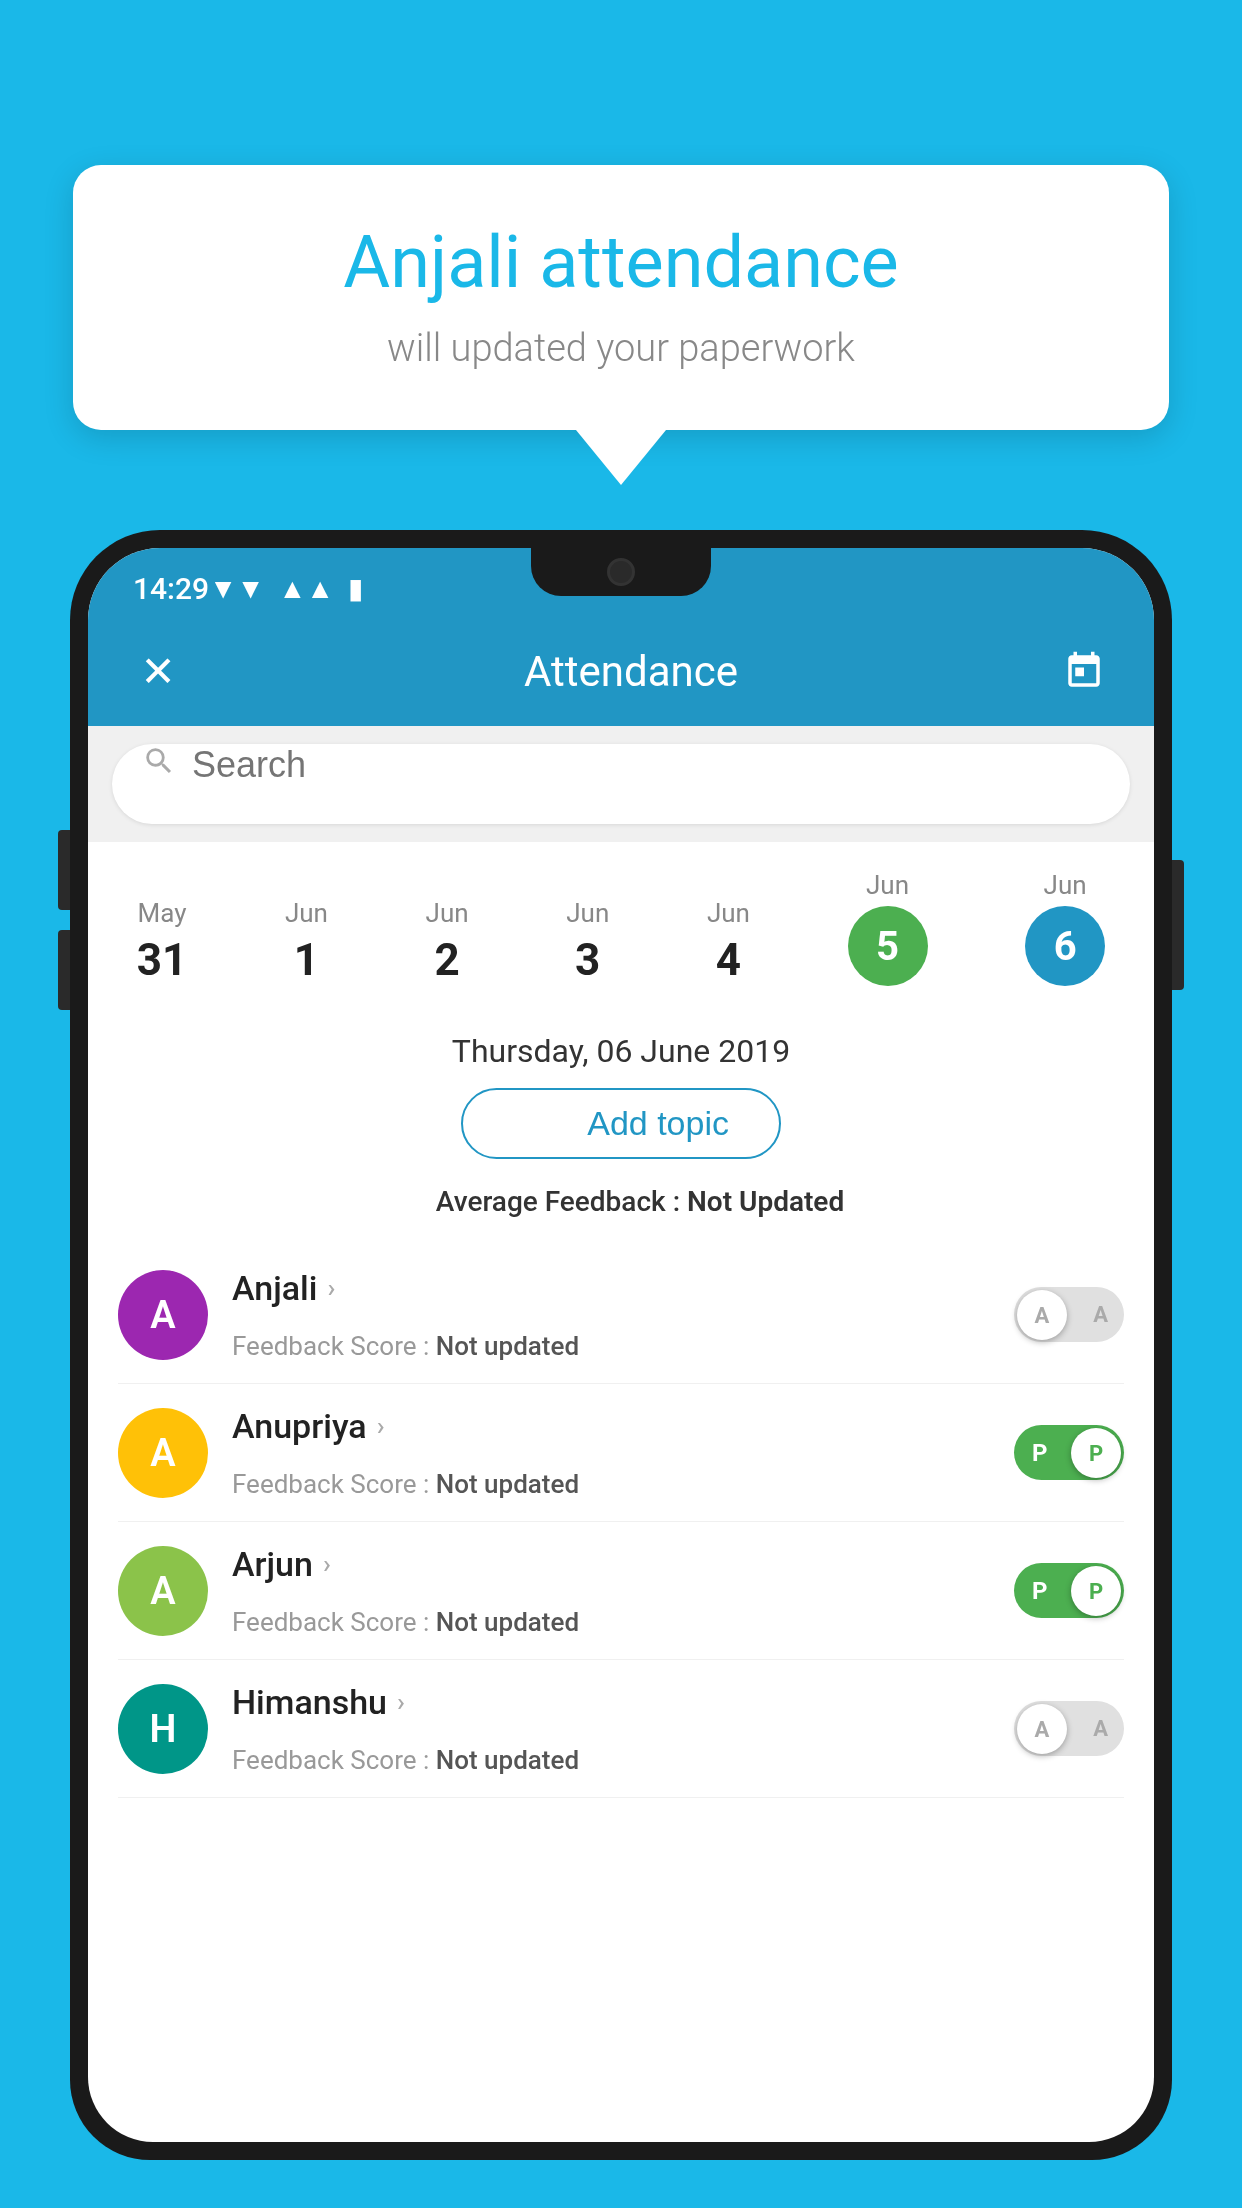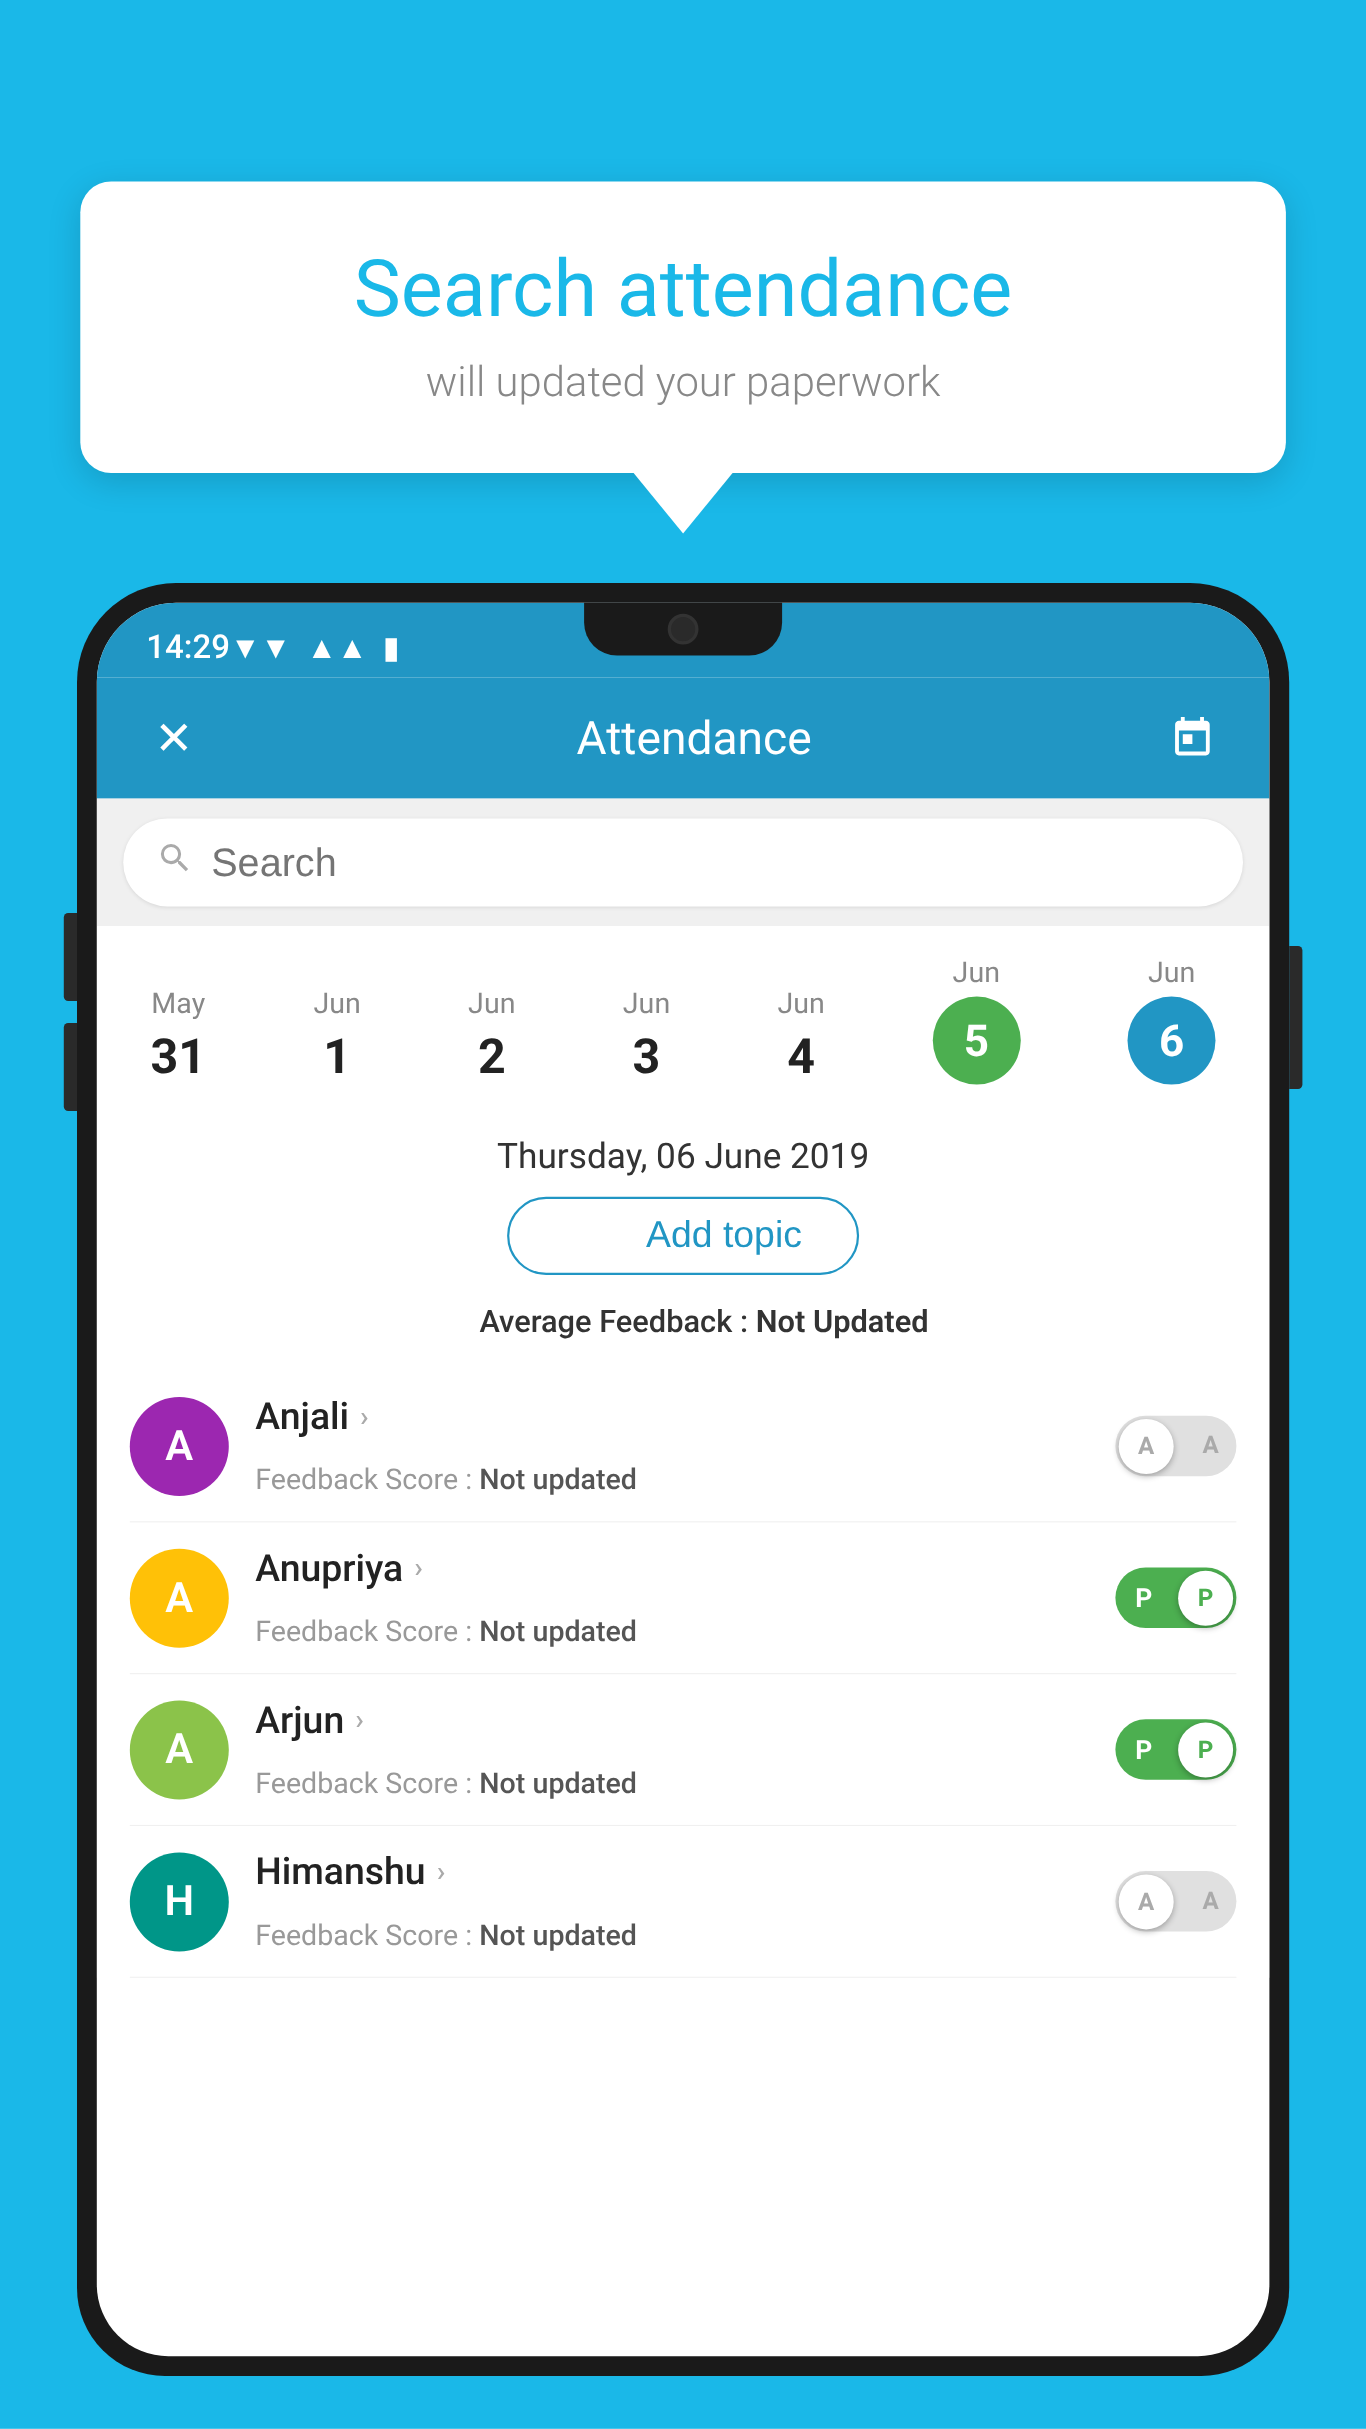--- a/index.html
+++ b/index.html
@@ -198,21 +198,21 @@
     .search-bar-container {
       background: #f0f0f0;
       padding: 18px 24px;
     }
 
     .search-bar {
       background: white;
       border-radius: 40px;
       height: 80px;
       display: flex;
-      align-items: center;
+      align-items: flex-start;
       padding: 0 30px;
       gap: 16px;
       box-shadow: 0 1px 4px rgba(0,0,0,0.1);
     }
 
     .search-icon {
       color: #aaa;
       font-size: 34px;
     }
 
@@ -435,21 +435,21 @@
       color: #aaa;
       font-size: 22px;
       font-weight: 700;
     }
   </style>
 </head>
 <body>
 
 <div class="speech-bubble-container">
   <div class="speech-bubble">
-    <div class="speech-bubble-title">Search attendance</div>
+    <div class="speech-bubble-title">Anjali attendance</div>
     <div class="speech-bubble-subtitle">will updated your paperwork</div>
   </div>
   <div class="speech-bubble-tail"></div>
 </div>
 
 <div class="phone-container">
   <div class="phone-frame">
 
     <div class="phone-side-button-vol"></div>
     <div class="phone-side-button-vol2"></div>

